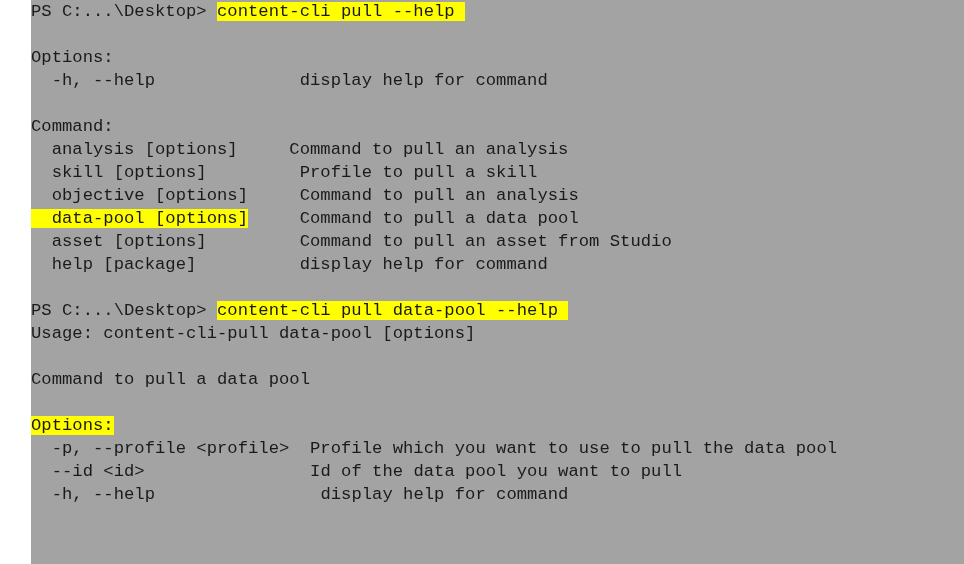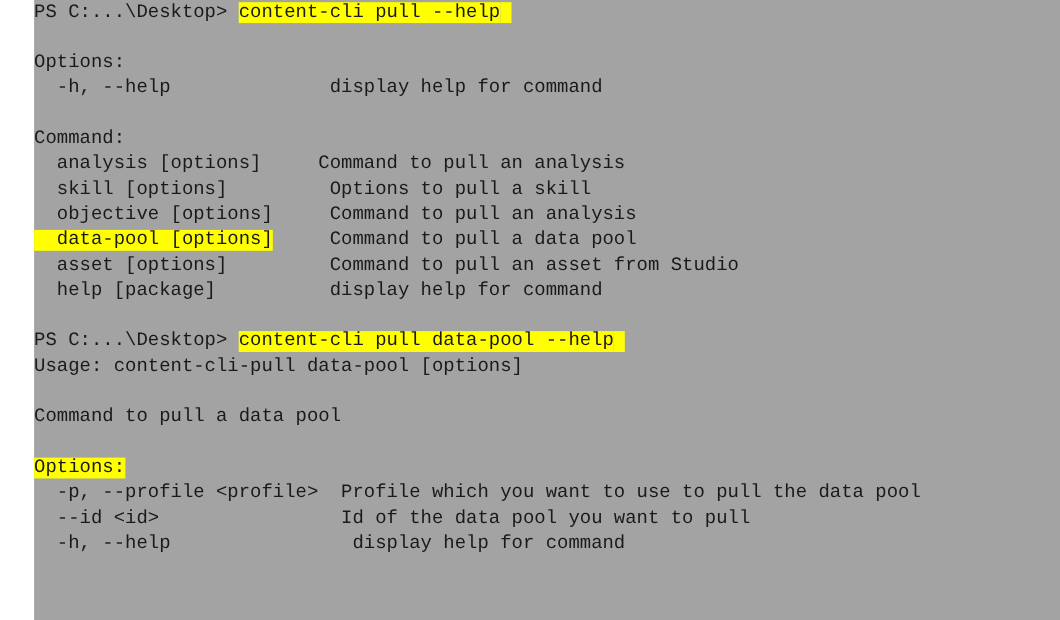--- a/index.html
+++ b/index.html
@@ -67,21 +67,21 @@
   <div class="line">Options:</div>
 
   <div class="line"><span class="seg">  -h, --help</span><span class="seg">              </span><span class="seg">display help for command</span></div>
 
   <div class="line blank"> </div>
 
   <div class="line">Command:</div>
 
   <div class="line"><span class="seg">  analysis [options]</span><span class="seg">     </span><span class="seg">Command to pull an analysis</span></div>
 
-  <div class="line"><span class="seg">  skill [options]</span><span class="seg">         </span><span class="seg">Options to pull a skill</span></div>
+  <div class="line"><span class="seg">  skill [options]</span><span class="seg">         </span><span class="seg">Profile to pull a skill</span></div>
 
   <div class="line"><span class="seg">  objective [options]</span><span class="seg">     </span><span class="seg">Command to pull an analysis</span></div>
 
   <div class="line"><span class="hl">  data-pool [options]</span><span class="seg">     </span><span class="seg">Command to pull a data pool</span></div>
 
   <div class="line"><span class="seg">  asset [options]</span><span class="seg">         </span><span class="seg">Command to pull an asset from Studio</span></div>
 
 
   <div class="line"><span class="seg">  help [package]</span><span class="seg">          </span><span class="seg">display help for command</span></div>
 

